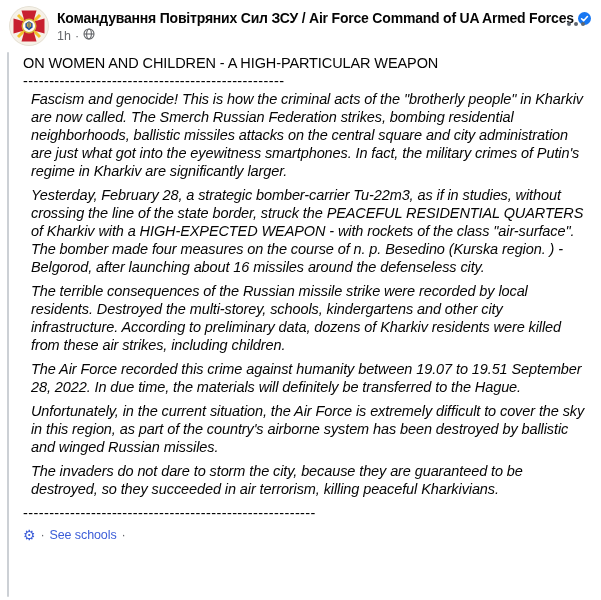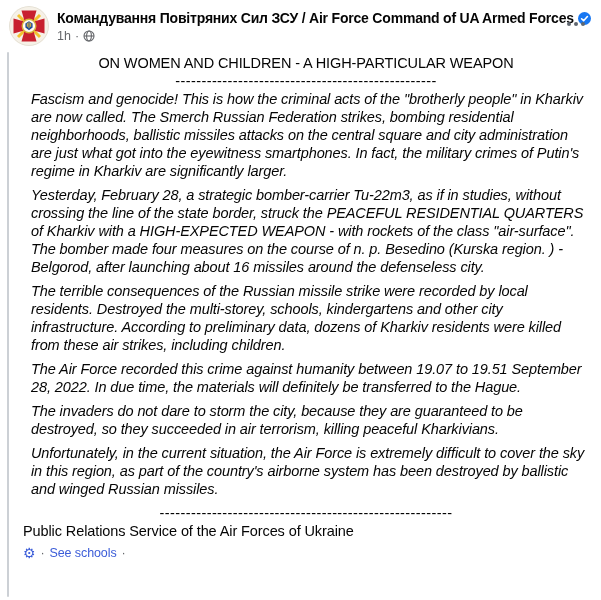--- a/index.html
+++ b/index.html
@@ -22,38 +22,38 @@
     background: #f6f1e7;
   }
   .hgroup { margin-left: 8px; padding-top: 3px; min-width: 0; }
   .name-row { display: flex; align-items: center; white-space: nowrap; }
   .page-name {
     font-size: 14px; font-weight: bold; letter-spacing: -0.2px;
     color: #050505; line-height: 18px; cursor: pointer;
   }
   .verified { margin-left: 4px; display: inline-flex; flex: 0 0 auto; }
   .meta-row {
-    display: flex; align-items: center; gap: 4px;
+    display: flex; gap: 4px;
     font-size: 12.5px; color: #65676b; line-height: 16px; margin-top: 1px;
   }
   .meta-row .tstamp { cursor: pointer; }
   .more {
     position: absolute; right: 14px; top: 16px;
     display: flex; gap: 3px; padding: 6px 2px; cursor: pointer;
   }
   .mdot { width: 4px; height: 4px; border-radius: 50%; background: #606770; }
 
   
   .body-wrap { position: relative; padding: 8px 12px 0 23px; }
   .vbar {
     position: absolute; left: 7px; top: 6px; height: 545px; width: 2px;
     background: #ccd0d5; border-radius: 1px;
   }
   .text { font-size: 14.5px; line-height: 18px; letter-spacing: -0.1px; max-width: 572px; }
-  .line { margin: 0; text-align: center; }
+  .line { margin: 0; }
   .sep { letter-spacing: 0.4px; white-space: nowrap; overflow: hidden; }
   .para { margin: 0 0 6px 8px; font-style: italic; }
   a.hashtag, a.flink { color: #3c5dd8; text-decoration: none; cursor: pointer; }
   .hashline { margin: 0; }
 
   .signature { margin: 0; }
 
   
   .tfooter {
     display: flex; align-items: center; gap: 5px;
@@ -121,24 +121,23 @@
 
   <div class="body-wrap">
     <div class="vbar"></div>
     <div class="text">
       <div class="line">ON WOMEN AND CHILDREN - A HIGH-PARTICULAR WEAPON</div>
       <div class="line sep">--------------------------------------------------</div>
       <p class="para">Fascism and genocide! This is how the criminal acts of the "brotherly people" in Kharkiv are now called. The Smerch Russian Federation strikes, bombing residential neighborhoods, ballistic missiles attacks on the central square and city administration are just what got into the eyewitness smartphones. In fact, the military crimes of Putin's regime in Kharkiv are significantly larger.</p>
       <p class="para">Yesterday, February 28, a strategic bomber-carrier Tu-22m3, as if in studies, without crossing the line of the state border, struck the PEACEFUL RESIDENTIAL QUARTERS of Kharkiv with a HIGH-EXPECTED WEAPON - with rockets of the class "air-surface". The bomber made four measures on the course of n. p. Besedino (Kurska region. ) - Belgorod, after launching about 16 missiles around the defenseless city.</p>
       <p class="para">The terrible consequences of the Russian missile strike were recorded by local residents. Destroyed the multi-storey, schools, kindergartens and other city infrastructure. According to preliminary data, dozens of Kharkiv residents were killed from these air strikes, including children.</p>
       <p class="para">The Air Force recorded this crime against humanity between 19.07 to 19.51 September 28, 2022. In due time, the materials will definitely be transferred to the Hague.</p>
+      <p class="para">Unfortunately, in the current situation, the Air Force is extremely difficult to cover the sky in this region, as part of the country's airborne system has been destroyed by ballistic and winged Russian missiles.</p>
       <p class="para">The invaders do not dare to storm the city, because they are guaranteed to be destroyed, so they succeeded in air terrorism, killing peaceful Kharkivians.</p>
-      <p class="para">Unfortunately, in the current situation, the Air Force is extremely difficult to cover the sky in this region, as part of the country's airborne system has been destroyed by ballistic and winged Russian missiles.</p>
       <div class="line sep">--------------------------------------------------------</div>
-      <div class="signature">Public Relations Service of the Air Forces of Ukraine</div>
 
       <div class="tfooter">
         <span class="gear">⚙</span>
         <span class="fdot">·</span>
         <a class="flink" href="#">See schools</a>
         <span class="fdot">·</span>
       </div>
     </div>
   </div>
 

